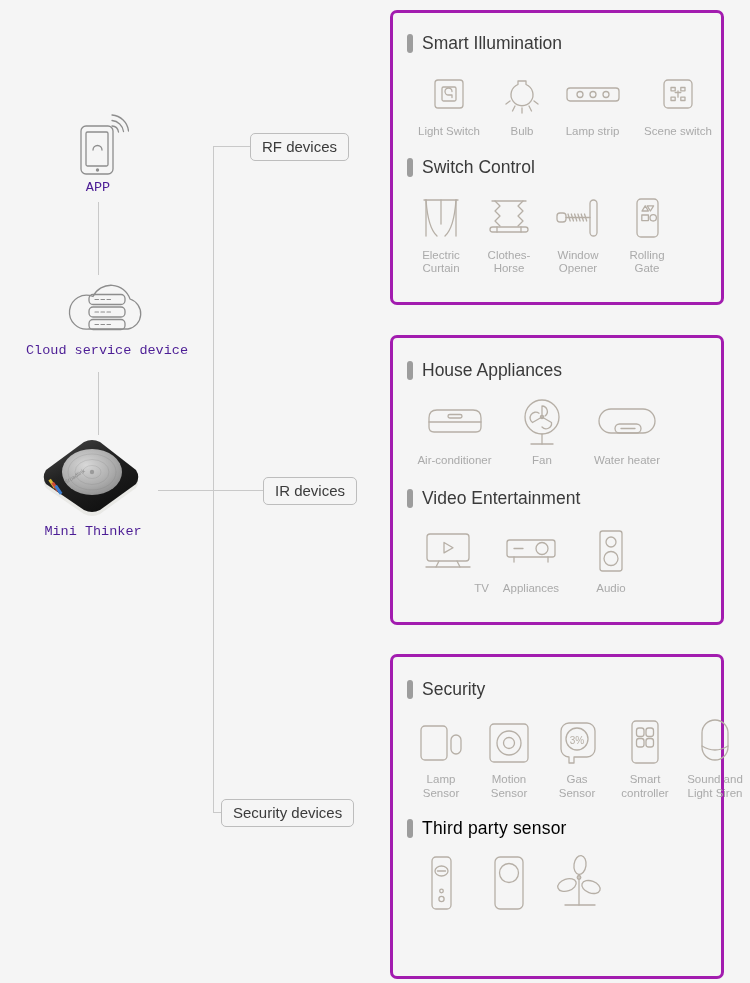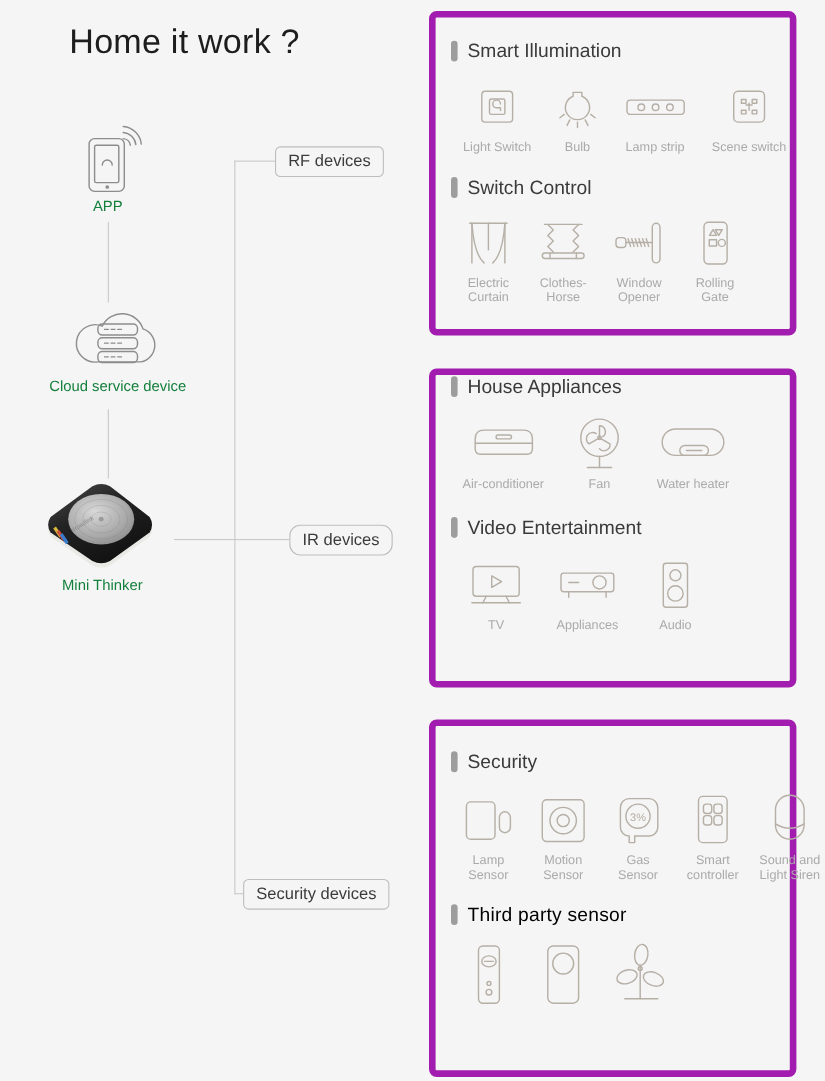--- a/index.html
+++ b/index.html
@@ -15,21 +15,21 @@
 
   
   .page-title{
     position:absolute;left:63px;top:20px;
     font-size:31px;color:#1d1d1d;font-weight:400;
     letter-spacing:.2px;white-space:nowrap;
   }
 
   .node{position:absolute;text-align:center;}
   .node .caption{
-    font-size:13.5px;color:#15803d;margin-top:4px;white-space:nowrap;
+    font-size:13.5px;color:#4c1d95;margin-top:4px;white-space:nowrap;font-family:Liberation Mono, monospace;
   }
 
   #node-app{left:52px;top:110px;width:92px;}
   #node-cloud{left:22px;top:277px;width:170px;}
   #node-hub{left:22px;top:432px;width:142px;}
 
   
   .vline{position:absolute;width:1px;background:#c9c9c9;}
   .hline{position:absolute;height:1px;background:#c9c9c9;}
 
@@ -43,21 +43,21 @@
     color:#3b3b3b;
     padding:5px 11px 6px;
     white-space:nowrap;
     line-height:1;
   }
 
   
   .panel{
     position:absolute;
     left:390px;width:334px;
-    border:6px solid #a21caf;
+    border:3px solid #a21caf;
     border-radius:7px;
     background:#f5f5f5;
     box-sizing:border-box;
   }
   #panel-1{top:10px;height:295px;}
   #panel-2{top:335px;height:290px;}
   #panel-3{top:654px;height:325px;}
 
   .sec-head{
     display:flex;align-items:center;
@@ -89,21 +89,20 @@
   }
   svg{display:block;}
   .st{fill:none;stroke:#b6afa6;stroke-width:1.3;stroke-linecap:round;stroke-linejoin:round;}
   .st2{fill:none;stroke:#8d8d8d;stroke-width:1.3;stroke-linecap:round;stroke-linejoin:round;}
 </style>
 </head>
 <body>
 
 <div id="stage">
 
-  <div class="page-title">Home it work ?</div>
 
   <div class="node" id="node-app">
     <div style="display:flex;justify-content:center;">
       <svg width="62" height="66" viewBox="0 0 62 66">
         <rect class="st2" x="14" y="16" width="32" height="48" rx="5"></rect>
         <rect class="st2" x="19" y="22" width="22" height="34" rx="1.5"></rect>
         <path class="st2" d="M26 40 a4.5 4.5 0 0 1 9 0"></path>
         <circle cx="30.5" cy="60" r="1.7" fill="#8d8d8d"></circle>
         <path class="st2" d="M45 16 a7 7 0 0 1 6.5 6"></path>
         <path class="st2" d="M45 10.5 a12.5 12.5 0 0 1 11.5 11"></path>
@@ -181,21 +180,21 @@
 
   <div class="hline" style="left:158px;top:490px;width:56px;"></div>
 
   <div class="vline" style="left:213px;top:146px;height:667px;"></div>
 
   <div class="hline" style="left:213px;top:146px;width:37px;"></div>
   <div class="hline" style="left:213px;top:490px;width:50px;"></div>
   <div class="hline" style="left:213px;top:812px;width:10px;"></div>
 
   <div class="pill" style="left:250px;top:133px;">RF devices</div>
-  <div class="pill" style="left:263px;top:477px;border-radius:10px;">IR devices</div>
+  <div class="pill" style="left:263px;top:477px;">IR devices</div>
   <div class="pill" style="left:221px;top:799px;">Security devices</div>
 
   <div class="panel" id="panel-1">
 
     <div class="sec-head" style="margin-top:20px;">
       <span class="sec-bar"></span>
       <span class="sec-title">Smart Illumination</span>
     </div>
 
     <div class="icon-row" style="margin-top:12px;">
@@ -304,21 +303,21 @@
           </svg>
         </div>
         <div class="icon-cap">Rolling
 Gate</div>
       </div>
     </div>
   </div>
 
   <div class="panel" id="panel-2">
 
-    <div class="sec-head" style="align-items:center;">
+    <div class="sec-head" style="margin-top:22px;align-items:center;">
       <span class="sec-bar"></span>
       <span class="sec-title">House Appliances</span>
     </div>
 
     <div class="icon-row" style="margin-top:14px;">
       <div class="icon-cell" style="width:95px;">
         <div class="icon-box">
           <svg width="62" height="36" viewBox="0 0 62 36">
             <path class="st" d="M5 13 q0 -8 8 -8 h36 q8 0 8 8 v9 q0 5 -5 5 h-42 q-5 0 -5 -5 z"></path>
             <line class="st" x1="5" y1="17" x2="57" y2="17"></line>
@@ -352,21 +351,21 @@
         <div class="icon-cap">Water heater</div>
       </div>
     </div>
 
     <div class="sec-head" style="margin-top:20px;">
       <span class="sec-bar"></span>
       <span class="sec-title">Video Entertainment</span>
     </div>
 
     <div class="icon-row" style="margin-top:14px;">
-      <div class="icon-cell" style="width:82px;">
+      <div class="icon-cell" style="width:82px;text-align:right;">
         <div class="icon-box">
           <svg width="52" height="44" viewBox="0 0 52 44">
             <rect class="st" x="5" y="5" width="42" height="27" rx="3"></rect>
             <path class="st" d="M22 13.5 l9 5.2 l-9 5.2 z"></path>
             <line class="st" x1="17" y1="32" x2="14" y2="38"></line>
             <line class="st" x1="35" y1="32" x2="38" y2="38"></line>
             <line class="st" x1="4" y1="38" x2="48" y2="38"></line>
           </svg>
         </div>
         <div class="icon-cap">TV</div>

